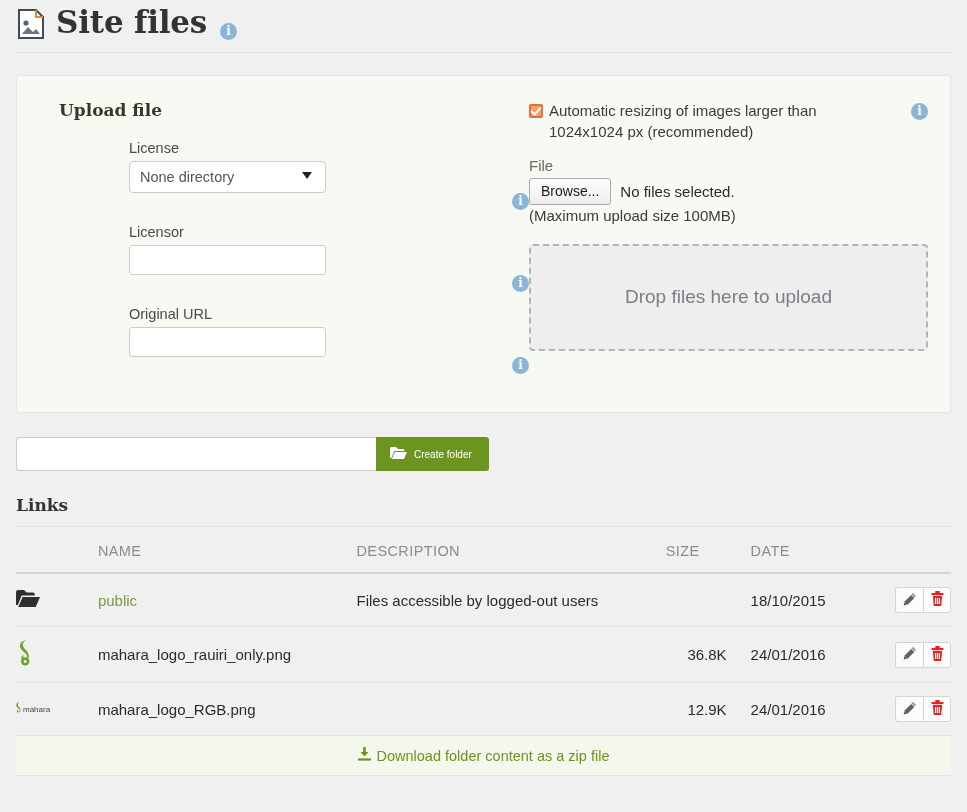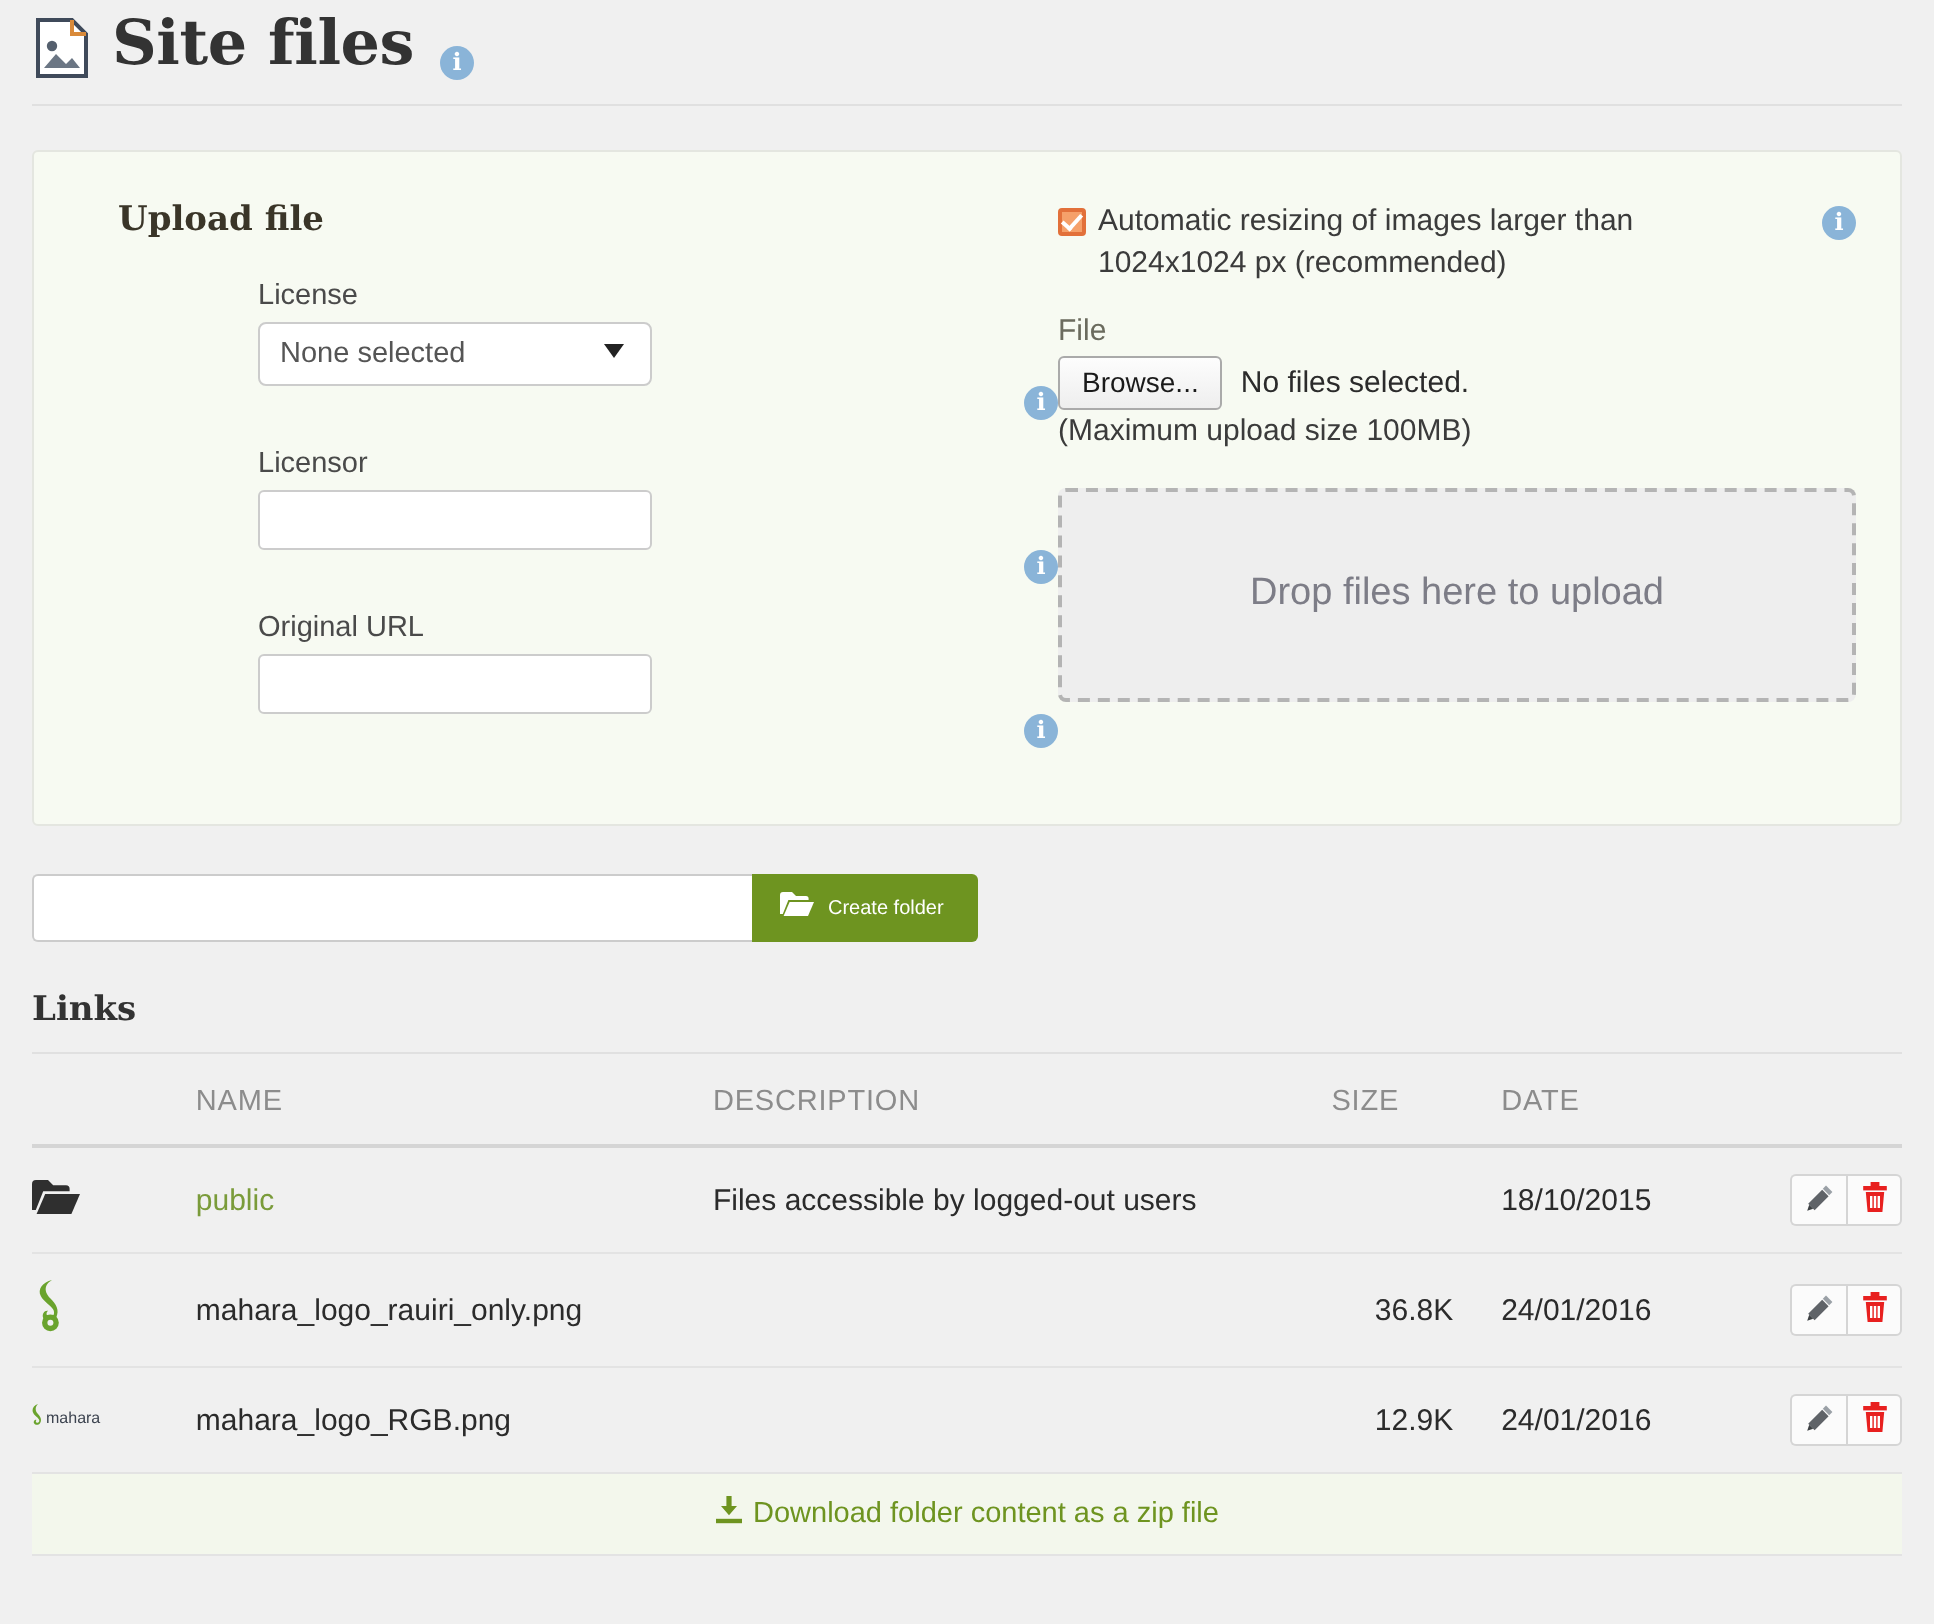--- a/index.html
+++ b/index.html
@@ -353,21 +353,21 @@
 
   <div class="panel">
 
     <div class="col-left">
       <div class="panel-title">Upload file</div>
 
       <div class="field-row">
         <div class="field-block">
           <label class="field-label">License</label>
           <div class="select-wrap">
-            <div class="select-box">None selected</div>
+            <div class="select-box">None directory</div>
             <span class="select-caret"></span>
           </div>
         </div>
         <span class="info-icon field-info">i</span>
       </div>
 
       <div class="field-row">
         <div class="field-block">
           <label class="field-label">Licensor</label>
           <input class="text-input" type="text" value="" style="">

